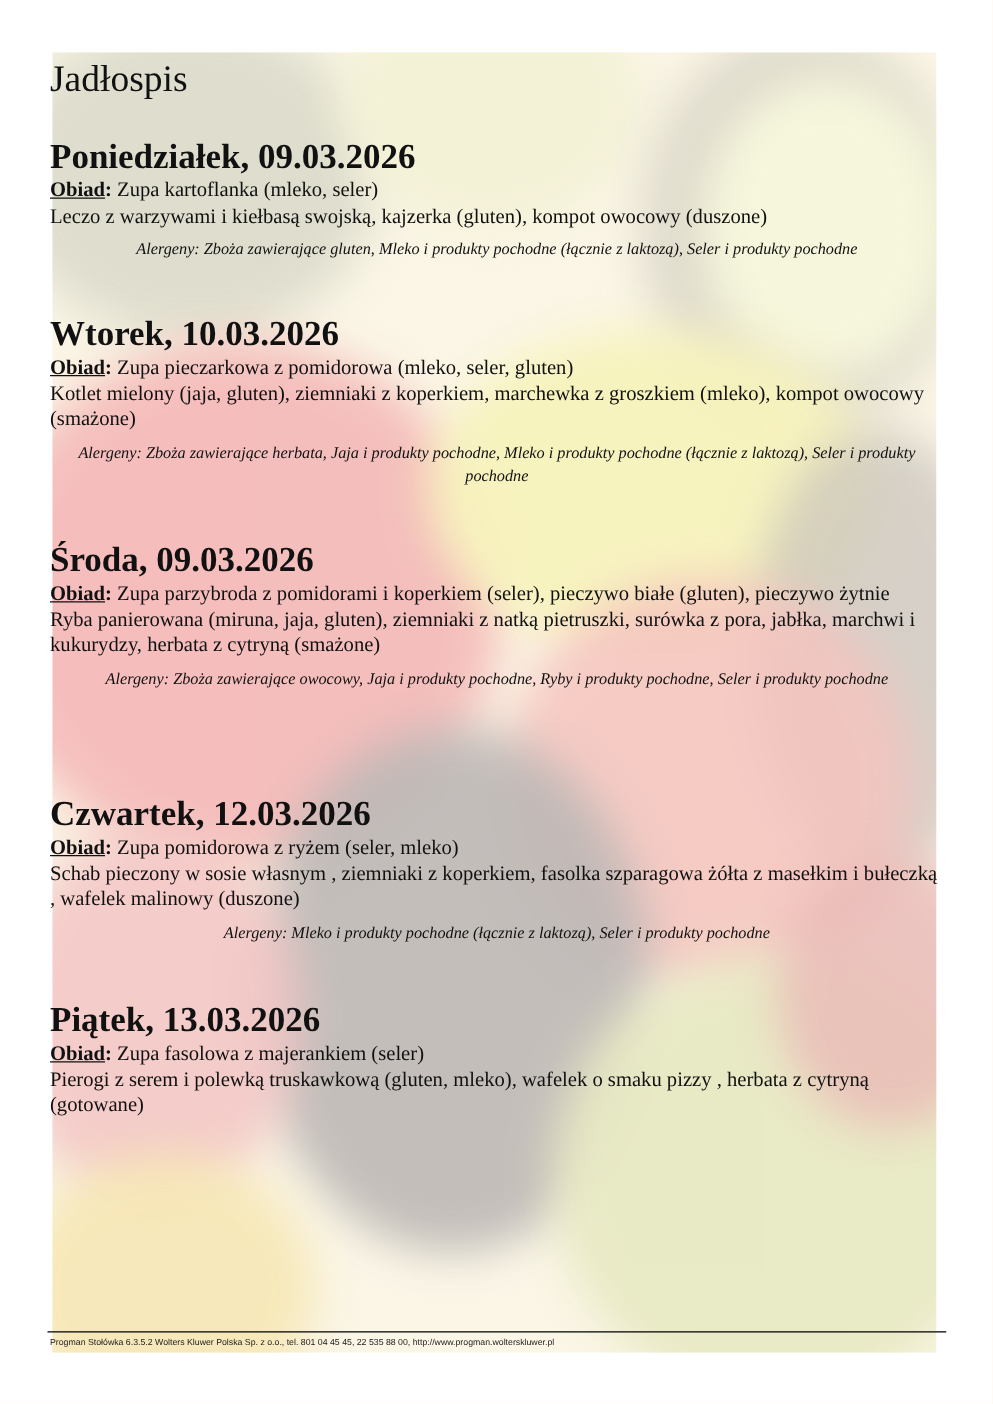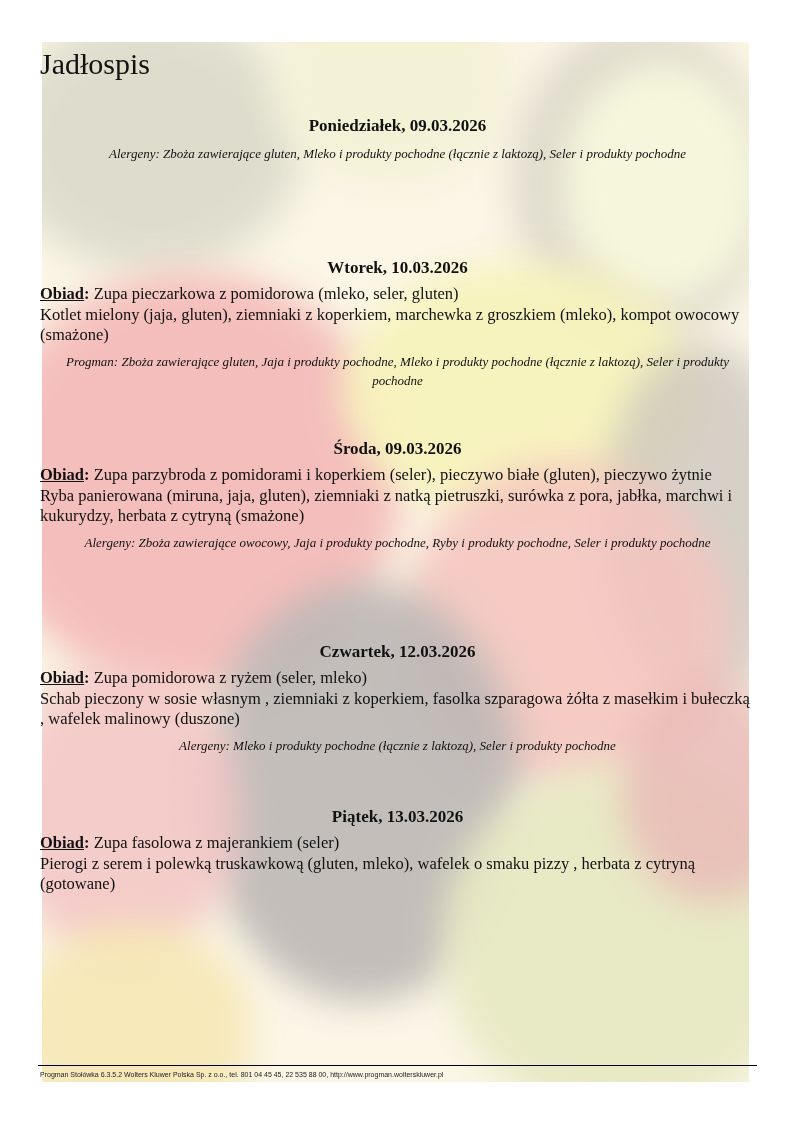--- a/index.html
+++ b/index.html
@@ -41,23 +41,23 @@
       text-align: left;
       font-size: 30px;
       font-weight: normal;
       margin: 0;
       padding-top: 2px;
       line-height: 40px;
       height: 40px;
     }
     .day { position: absolute; left: 0; width: 715px; }
     .day-heading {
-      text-align: center;
+      text-align: left;
       font-weight: bold;
-      font-size: 17px;
+      font-size: 28px;
       line-height: 24px;
       margin: 0 0 4px 0;
     }
     .meal {
       font-size: 16.5px;
       line-height: 20.5px;
       margin: 0;
     }
     .meal-label {
       font-weight: bold;
@@ -100,31 +100,36 @@
     <div class="blob b11"></div>
     <div class="blob b12"></div>
   <div class="blob b13"></div>
 </div>
 
 <div class="page">
   <h1 class="title">Jadłospis</h1>
 
   <section class="day" style="top:72px">
     <h2 class="day-heading">Poniedziałek, 09.03.2026</h2>
+    <p class="meal">
+      <span class="meal-label">Obiad</span><span class="meal-colon">:</span>
+      <span>Zupa kartoflanka (mleko, seler)</span><br>
+      <span>Leczo z warzywami i kiełbasą swojską, kajzerka (gluten),  kompot owocowy (duszone)</span>
+    </p>
     <div class="allergens">Alergeny: Zboża zawierające gluten, Mleko i produkty pochodne (łącznie z laktozą), Seler i produkty pochodne</div>
   </section>
 
   <section class="day" style="top:214px">
     <h2 class="day-heading">Wtorek, 10.03.2026</h2>
     <p class="meal">
       <span class="meal-label">Obiad</span><span class="meal-colon">:</span>
       <span>Zupa pieczarkowa z pomidorowa  (mleko, seler, gluten)</span><br>
       <span>Kotlet mielony (jaja, gluten), ziemniaki z koperkiem, marchewka z groszkiem (mleko), kompot owocowy (smażone)</span>
     </p>
-    <div class="allergens">Progman: Zboża zawierające gluten, Jaja i produkty pochodne, Mleko i produkty pochodne (łącznie z laktozą), Seler i produkty pochodne</div>
+    <div class="allergens">Alergeny: Zboża zawierające herbata, Jaja i produkty pochodne, Mleko i produkty pochodne (łącznie z laktozą), Seler i produkty pochodne</div>
   </section>
 
   <section class="day" style="top:395px">
     <h2 class="day-heading">Środa, 09.03.2026</h2>
     <p class="meal">
       <span class="meal-label">Obiad</span><span class="meal-colon">:</span>
       <span>Zupa parzybroda z pomidorami i koperkiem (seler), pieczywo białe (gluten), pieczywo żytnie</span><br>
       <span>Ryba panierowana (miruna, jaja, gluten), ziemniaki z natką pietruszki, surówka z pora, jabłka, marchwi i kukurydzy, herbata z cytryną (smażone)</span>
     </p>
     <div class="allergens">Alergeny: Zboża zawierające owocowy, Jaja i produkty pochodne, Ryby i produkty pochodne, Seler i produkty pochodne</div>

